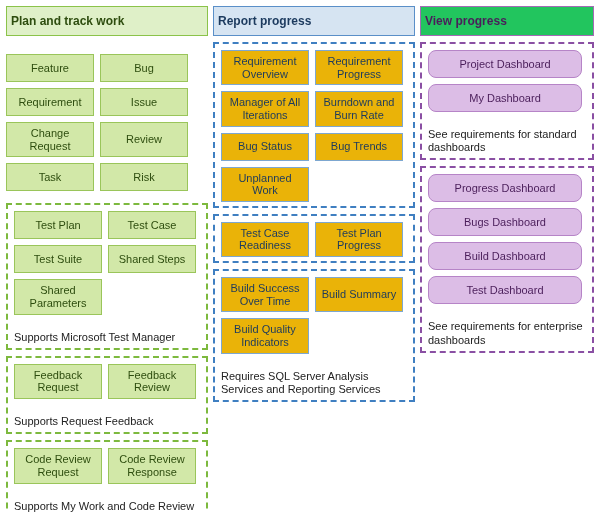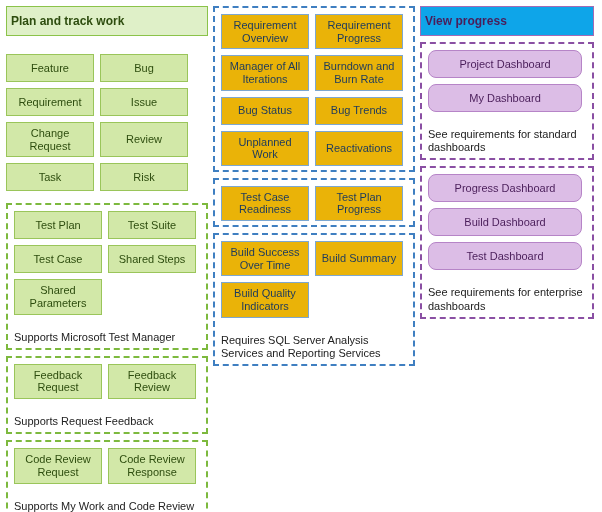--- a/index.html
+++ b/index.html
@@ -26,21 +26,21 @@
   .colhead {
     text-align: left;
     font-weight: 600;
     font-size: 12px;
     padding: 7px 4px;
     border: 1px solid;
     margin-bottom: 6px;
   }
   .colhead.green  { background: #dff0c8; border-color: #8bc34a; color:#2e4d0f;}
   .colhead.blue   { background: #d6e4f2; border-color: #5a8fc8; color:#1c3a5e;}
-  .colhead.purple { background: #0ea5e9; border-color: #a36bb5; color:#4a1e5a;}
+  .colhead.purple { background: #22c55e; border-color: #a36bb5; color:#4a1e5a;}
 
   .group {
     border: 2px dashed;
     padding: 6px 6px 4px 6px;
     margin-bottom: 6px;
     box-sizing: border-box;
   }
   .group.green  { border-color: #7db93e; }
   .group.blue   { border-color: #3f7fc1; }
   .group.purple { border-color: #8a4fa3; }
@@ -93,22 +93,22 @@
         <div class="item green">Change Request</div>
         <div class="item green">Review</div>
         <div class="item green">Task</div>
         <div class="item green">Risk</div>
       </div>
     </div>
 
     <div class="group green">
       <div class="items">
         <div class="item green">Test Plan</div>
+        <div class="item green">Test Case</div>
         <div class="item green">Test Suite</div>
-        <div class="item green">Test Case</div>
         <div class="item green">Shared Steps</div>
         <div class="item green">Shared Parameters</div>
       </div>
       <div class="caption">Supports Microsoft Test Manager</div>
     </div>
 
     <div class="group green">
       <div class="items">
         <div class="item green">Feedback Request</div>
         <div class="item green">Feedback Review</div>
@@ -119,31 +119,31 @@
     <div class="group green">
       <div class="items">
         <div class="item green">Code Review Request</div>
         <div class="item green">Code Review Response</div>
       </div>
       <div class="caption">Supports My Work and Code Review</div>
     </div>
   </div>
 
   <div class="col col-report">
+    <div class="colhead blue">Report progress</div>
 
     <div class="group blue">
       <div class="items">
         <div class="item blue">Requirement Overview</div>
         <div class="item blue">Requirement Progress</div>
         <div class="item blue">Manager of All Iterations</div>
         <div class="item blue">Burndown and Burn Rate</div>
         <div class="item blue">Bug Status</div>
         <div class="item blue">Bug Trends</div>
         <div class="item blue">Unplanned Work</div>
-        <div class="item blue">Reactivations</div>
       </div>
     </div>
 
     <div class="group blue">
       <div class="items">
         <div class="item blue">Test Case Readiness</div>
         <div class="item blue">Test Plan Progress</div>
       </div>
     </div>
 
@@ -164,20 +164,21 @@
       <div class="items">
         <div class="item purple wide">Project Dashboard</div>
         <div class="item purple wide">My Dashboard</div>
       </div>
       <div class="caption">See requirements for standard dashboards</div>
     </div>
 
     <div class="group purple">
       <div class="items">
         <div class="item purple wide">Progress Dashboard</div>
+        <div class="item purple wide">Bugs Dashboard</div>
         <div class="item purple wide">Build Dashboard</div>
         <div class="item purple wide">Test Dashboard</div>
       </div>
       <div class="caption">See requirements for enterprise dashboards</div>
     </div>
   </div>
 
 </div>
 
 </body></html>

